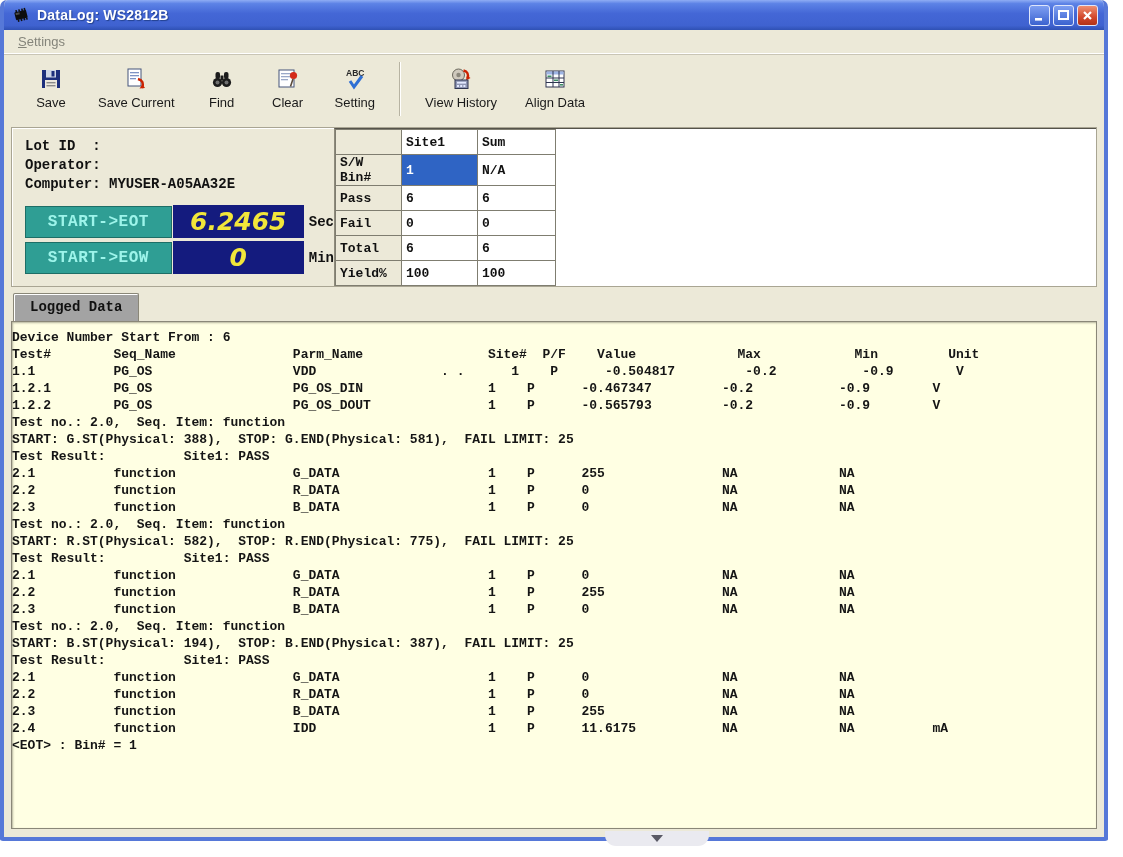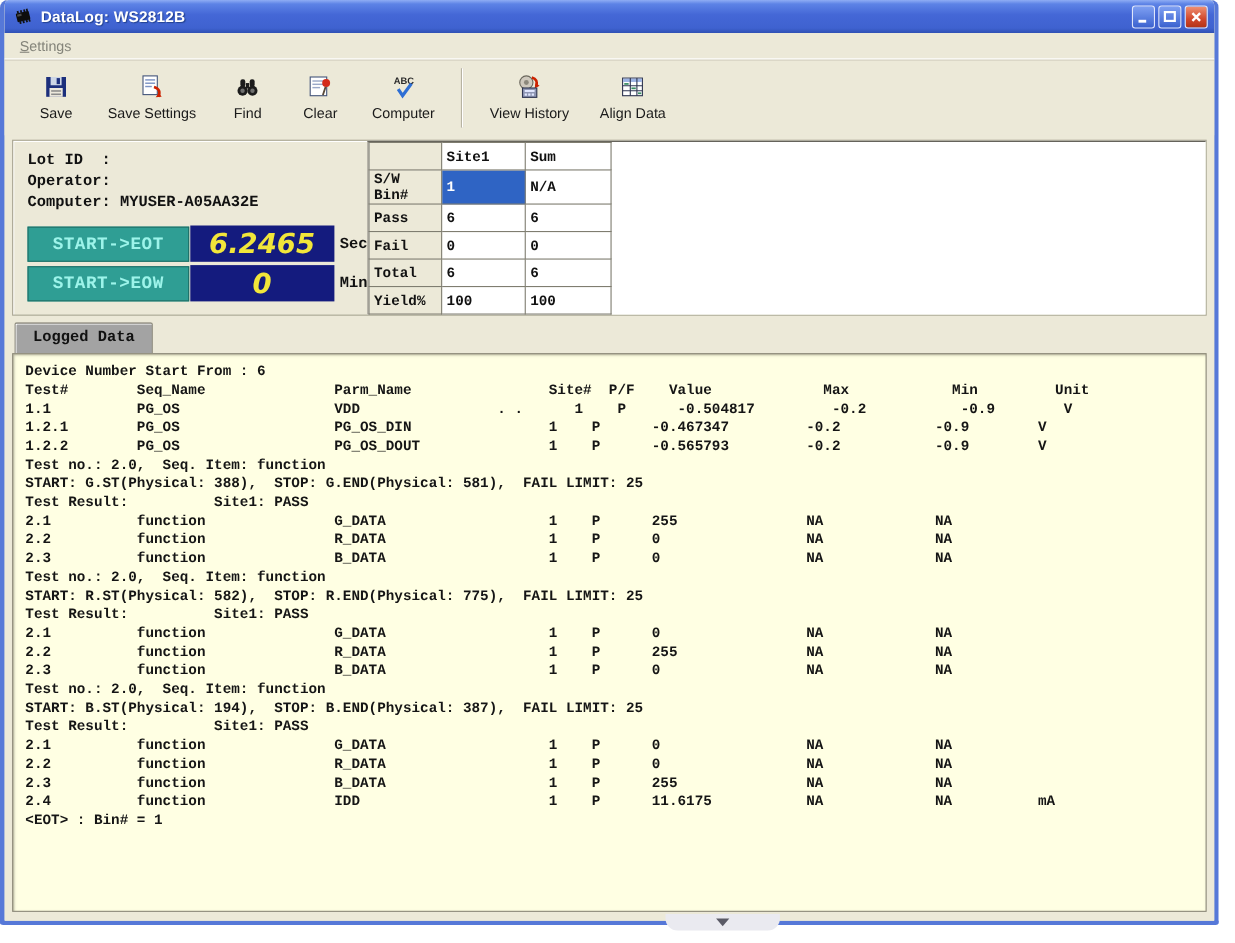--- a/index.html
+++ b/index.html
@@ -62,21 +62,21 @@
   td.c2{width:78px;min-width:78px;background:#fff;}
   td.sel{background:#2f64c4;color:#fff;}
 
   
   .tabbar{flex:0 0 34px;height:34px;display:flex;align-items:flex-end;padding-left:9px;}
   .tab{border:1px solid #8a8778;border-bottom:none;border-radius:2px 2px 0 0;background:#a3a3a3;
     box-shadow:inset 1px 1px 0 #fff;padding:5px 16px 6px;font-family:"Liberation Mono",monospace;
     font-weight:bold;font-size:14px;color:#111;}
   .log-panel{flex:1;margin:0 7px 8px 7px;border:1px solid #8a8778;background:#ffffe3;
     box-shadow:inset 1px 1px 2px rgba(110,108,90,.5);overflow:hidden;}
-  .log-panel pre{margin:0;padding:7px 4px 0 11px;font-family:"Liberation Mono",monospace;
+  .log-panel pre{margin:0;padding:7px 4px 0 0;font-family:"Liberation Mono",monospace;
     font-weight:bold;font-size:13px;line-height:17px;color:#151515;white-space:pre;}
 
   
   .notch{position:absolute;left:605px;top:831px;width:104px;height:15px;background:#eaeaf0;
     border-radius:0 0 11px 11px;display:flex;align-items:center;justify-content:center;z-index:9;}
   .notch .arrow{width:0;height:0;border-left:6px solid transparent;border-right:6px solid transparent;
     border-top:7px solid #5a5a66;}
   .artifact-line{position:absolute;left:1088px;top:0;width:2px;height:14px;background:#c2c2c2;}
 </style>
 </head>
@@ -147,21 +147,21 @@
         <span class="ticon">
           <svg width="26" height="24" viewBox="0 0 24 24">
               <rect x="4" y="2" width="13" height="17" fill="#fff" stroke="#44557a"></rect>
               <rect x="6" y="5" width="9" height="1.3" fill="#7d93c4"></rect>
               <rect x="6" y="8" width="9" height="1.3" fill="#7d93c4"></rect>
               <rect x="6" y="11" width="6" height="1.3" fill="#7d93c4"></rect>
               <path d="M14 12 q7 2 4 9" stroke="#cc2200" fill="none" stroke-width="2.4"></path>
               <polygon points="15.5,21.5 21,21 18.5,17.5" fill="#cc2200"></polygon>
             </svg>
         </span>
-        <span>Save Settings</span>
+        <span>Save Current</span>
       </div>
 
       <div class="tbtn">
         <span class="ticon">
           <svg width="26" height="24" viewBox="0 0 24 24" fill="#1c1c1c">
               <rect x="5.5" y="5" width="4.5" height="7" rx="2"></rect>
               <rect x="14" y="5" width="4.5" height="7" rx="2"></rect>
               <circle cx="7.5" cy="15.5" r="4.6"></circle>
               <circle cx="16.5" cy="15.5" r="4.6"></circle>
               <rect x="10.5" y="8.5" width="3" height="5"></rect>
@@ -186,21 +186,21 @@
         <span>Clear</span>
       </div>
 
       <div class="tbtn">
         <span class="ticon">
           <svg width="26" height="24" viewBox="0 0 24 24">
               <text x="3" y="9" font-size="8.5" font-weight="bold" fill="#2a2a2a" font-family="sans-serif">ABC</text>
               <path d="M7 14 l4 6 l8 -11" stroke="#2f6fd4" stroke-width="3" fill="none"></path>
             </svg>
         </span>
-        <span>Computer</span>
+        <span>Setting</span>
       </div>
 
       <div class="tsep"></div>
 
       <div class="tbtn">
         <span class="ticon">
           <svg width="26" height="24" viewBox="0 0 24 24">
               <circle cx="9.5" cy="8" r="6" fill="#cfc9bd" stroke="#6a675c"></circle>
               <circle cx="9.5" cy="8" r="2.2" fill="#8c887c"></circle>
               <path d="M14.5 3.5 q6 1.5 4 8" stroke="#cc2200" stroke-width="2.4" fill="none"></path>

